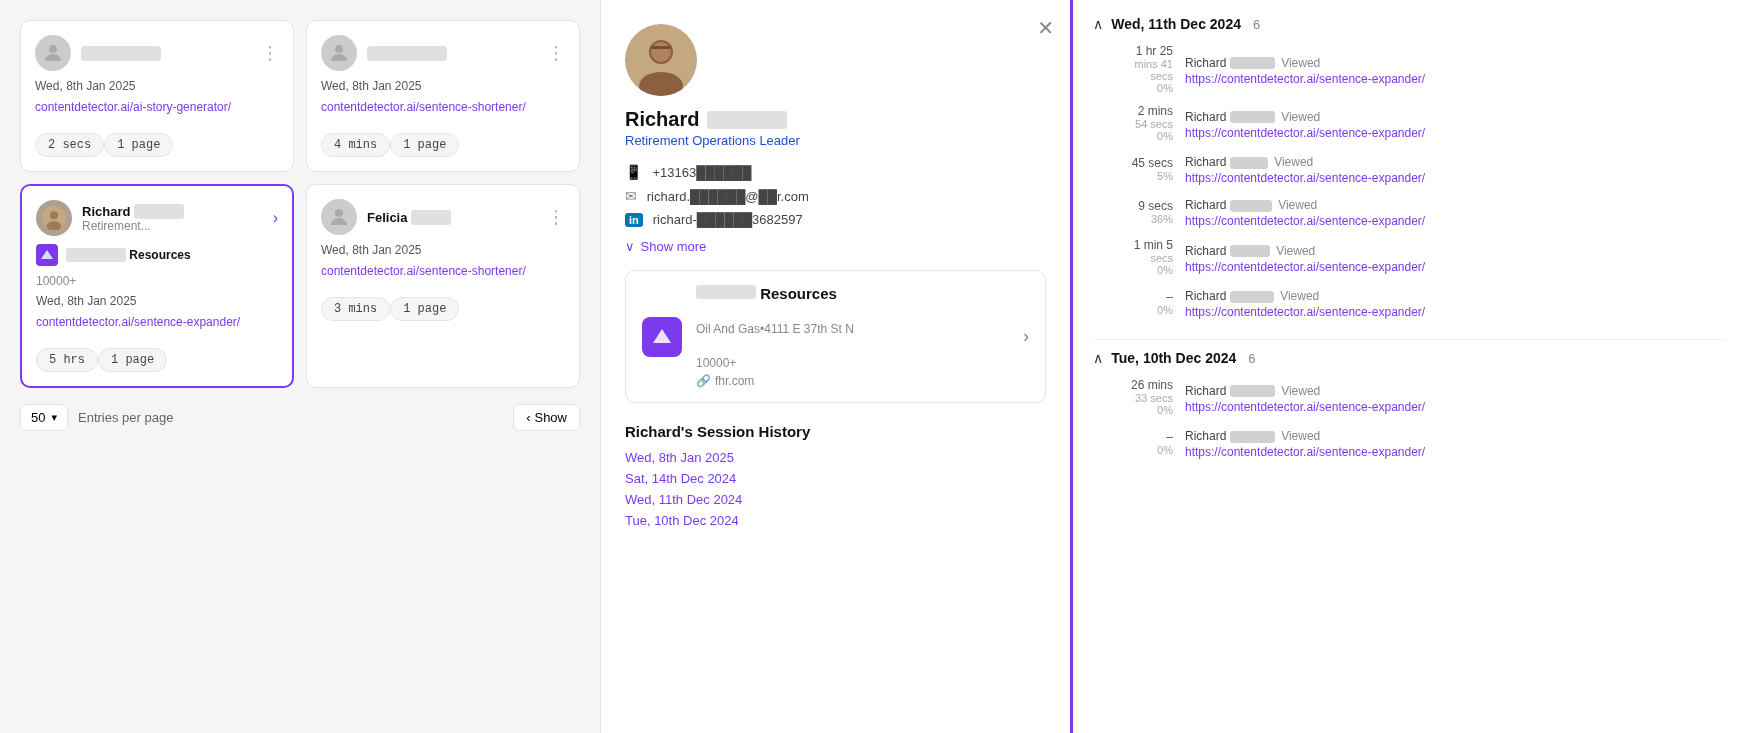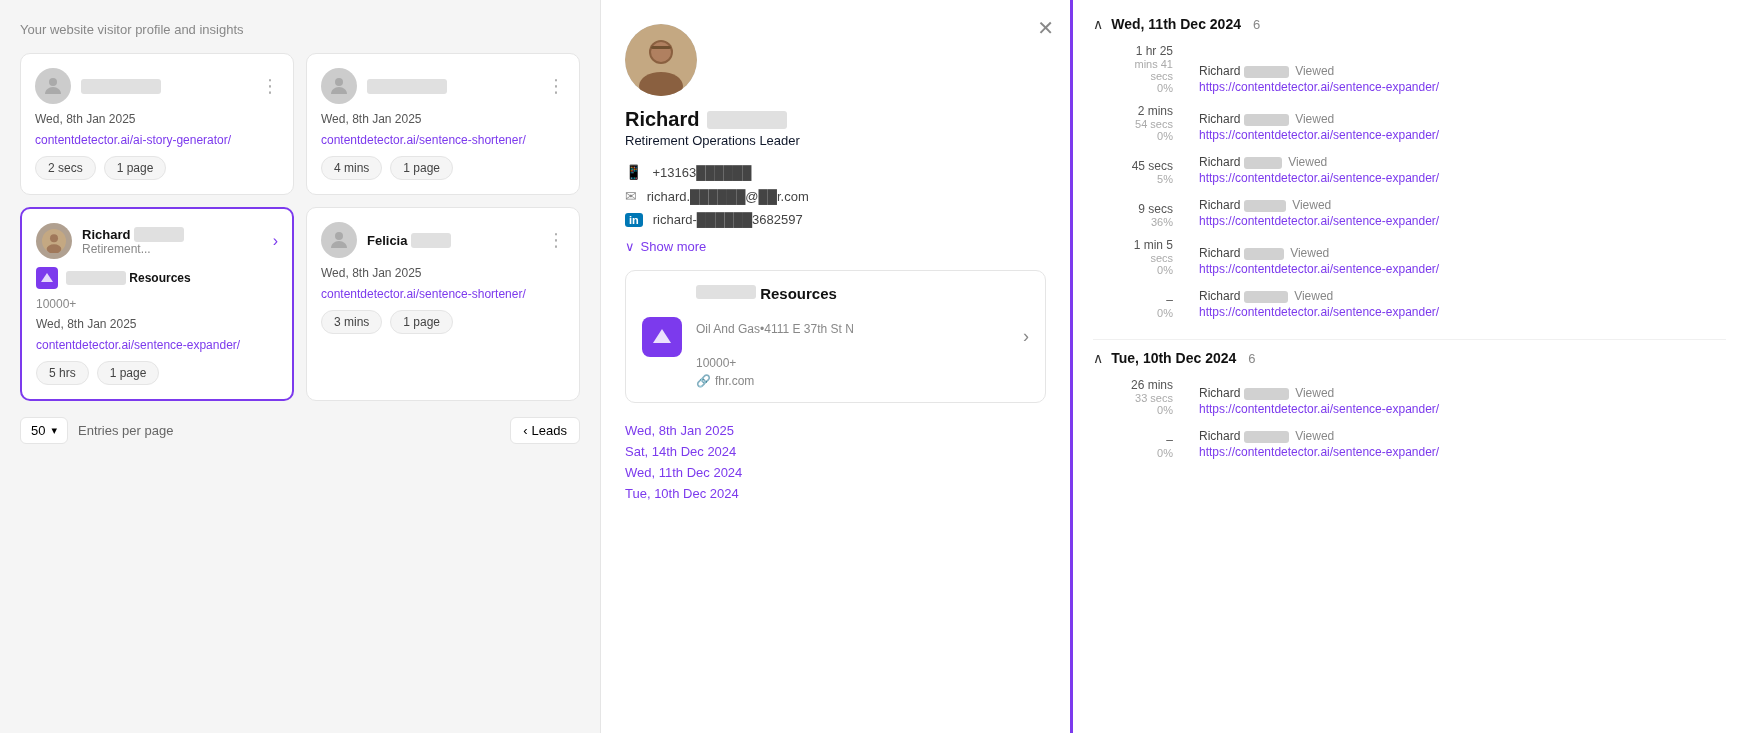--- a/index.html
+++ b/index.html
@@ -23,35 +23,35 @@
     .card-chevron { margin-left: auto; color: #7c3aed; font-size: 16px; }
     .card-dots { margin-left: auto; color: #aaa; font-size: 18px; cursor: pointer; }
 
     .card-company-row { display: flex; align-items: center; gap: 8px; margin-bottom: 8px; }
     .company-icon { width: 22px; height: 22px; background: #7c3aed; border-radius: 4px; display: flex; align-items: center; justify-content: center; }
     .company-name { font-size: 12px; font-weight: 600; color: #111; }
     .blurred-text { display: inline-block; background: #e0e0e0; color: transparent; border-radius: 3px; user-select: none; }
 
     .card-date { font-size: 12px; color: #555; margin-bottom: 4px; }
     .card-link { font-size: 12px; color: #7c3aed; text-decoration: none; }
-    .card-stats { display: flex; gap: 8px; margin-top: 8px; }
+    .card-stats { display: flex; margin-top: 18px; font-family: Liberation Mono, monospace; }
     .card-stat { background: #f5f5f5; border-radius: 20px; padding: 4px 12px; font-size: 12px; color: #444; border: 1px solid #e5e5e5; }
 
     .pagination-row { display: flex; align-items: center; gap: 10px; margin-top: 16px; }
     .per-page-select { display: flex; align-items: center; gap: 6px; background: #fff; border: 1px solid #e5e5e5; border-radius: 6px; padding: 5px 10px; font-size: 13px; cursor: pointer; }
     .pagination-label { font-size: 13px; color: #666; }
 
     
     .middle-panel { width: 470px; background: #fff; border-left: 1px solid #e5e5e5; padding: 24px 24px 16px; overflow-y: auto; flex-shrink: 0; position: relative; }
     .close-btn { position: absolute; top: 16px; right: 16px; background: none; border: none; font-size: 20px; color: #888; cursor: pointer; }
 
     .profile-header { display: flex; flex-direction: column; align-items: flex-start; margin-bottom: 16px; }
     .profile-avatar { width: 72px; height: 72px; border-radius: 50%; background: #ccc; overflow: hidden; margin-bottom: 12px; }
     .profile-name { font-size: 20px; font-weight: 700; color: #111; display: flex; align-items: center; gap: 8px; }
-    .profile-role { font-size: 13px; color: #0f172a; margin-top: 2px; }
+    .profile-role { font-size: 13px; color: #1d4ed8; margin-top: 2px; }
 
     .contact-info { margin: 12px 0; }
     .contact-row { display: flex; align-items: center; gap: 10px; font-size: 13px; color: #444; margin-bottom: 8px; }
     .contact-icon { font-size: 14px; color: #888; }
 
     .show-more-btn { display: flex; align-items: center; gap: 6px; color: #7c3aed; font-size: 13px; font-weight: 500; cursor: pointer; background: none; border: none; margin-bottom: 16px; }
 
     .company-card { border: 1px solid #e5e5e5; border-radius: 10px; padding: 14px 16px; display: flex; align-items: center; gap: 14px; margin-bottom: 20px; cursor: pointer; }
     .company-card-info { flex: 1; }
     .company-card-name { font-size: 15px; font-weight: 700; color: #111; }
@@ -65,40 +65,39 @@
 
     
     .right-panel { flex: 1; background: #fff; border-left: 3px solid #7c3aed; padding: 16px 20px; overflow-y: auto; }
 
     .day-section { margin-bottom: 20px; }
     .day-header { display: flex; align-items: center; gap: 8px; margin-bottom: 12px; }
     .day-header-chevron { color: #333; font-size: 14px; }
     .day-header-title { font-size: 14px; font-weight: 700; color: #111; }
     .day-header-count { font-size: 13px; color: #888; margin-left: 4px; }
 
-    .activity-row { display: flex; gap: 26px; margin-bottom: 10px; align-items: flex-end; }
+    .activity-row { display: flex; gap: 12px; margin-bottom: 10px; align-items: center; }
     .activity-time { min-width: 80px; text-align: right; }
     .activity-time-main { font-size: 12px; color: #555; font-weight: 500; }
     .activity-time-sub { font-size: 11px; color: #aaa; }
     .activity-pct { font-size: 11px; color: #aaa; }
     .activity-content { flex: 1; }
     .activity-actor { font-size: 12px; color: #444; }
     .activity-action { font-size: 12px; color: #888; margin-left: 2px; }
     .activity-link { font-size: 12px; color: #7c3aed; display: block; margin-top: 1px; word-break: break-all; }
 
     .divider { height: 1px; background: #f0f0f0; margin: 10px 0; }
 
     
     .blur-name { display: inline-block; background: #d1d1d1; border-radius: 3px; height: 12px; vertical-align: middle; }
   </style>
 </head>
 <body>
 
 <div class="left-panel">
-  <div class="leads-subtitle">Your website visitor profile and insights</div>
 
   <div class="cards-grid">
 
     <div class="card">
       <div class="card-avatar-row">
         <div class="card-avatar">
           <svg viewBox="0 0 24 24" fill="#aaa">
               <circle cx="12" cy="8" r="4"></circle>
               <path d="M4 20c0-4 3.6-7 8-7s8 3 8 7"></path>
             </svg>
@@ -193,21 +192,21 @@
   </div>
 
   <div class="pagination-row">
     <div class="per-page-select">
       <span>50</span>
       <span style="font-size:11px;">▾</span>
     </div>
     <span class="pagination-label">Entries per page</span>
     <button style="margin-left:auto;background:#fff;border:1px solid #e5e5e5;border-radius:6px;padding:5px 12px;font-size:13px;cursor:pointer;display:flex;align-items:center;gap:4px;">
       <span>‹</span>
-      <span>Leads</span>
+      <span>Show</span>
     </button>
   </div>
 </div>
 
 <div class="middle-panel">
   <button class="close-btn">✕</button>
 
   <div class="profile-header">
     <div class="profile-avatar">
       <svg viewBox="0 0 72 72" xmlns="http://www.w3.org/2000/svg" width="72" height="72">
@@ -260,20 +259,21 @@
       <div class="company-card-sub">10000+</div>
       <div class="company-card-url">
         <span>🔗</span>
         <span>fhr.com</span>
       </div>
     </div>
     <span class="company-card-chevron">›</span>
   </div>
 
   <div>
+    <div class="session-history-title">Richard's Session History</div>
     <a class="session-date-link">Wed, 8th Jan 2025</a>
     <a class="session-date-link">Sat, 14th Dec 2024</a>
     <a class="session-date-link">Wed, 11th Dec 2024</a>
     <a class="session-date-link">Tue, 10th Dec 2024</a>
   </div>
 </div>
 
 <div class="right-panel">
 
   <div class="day-section">

